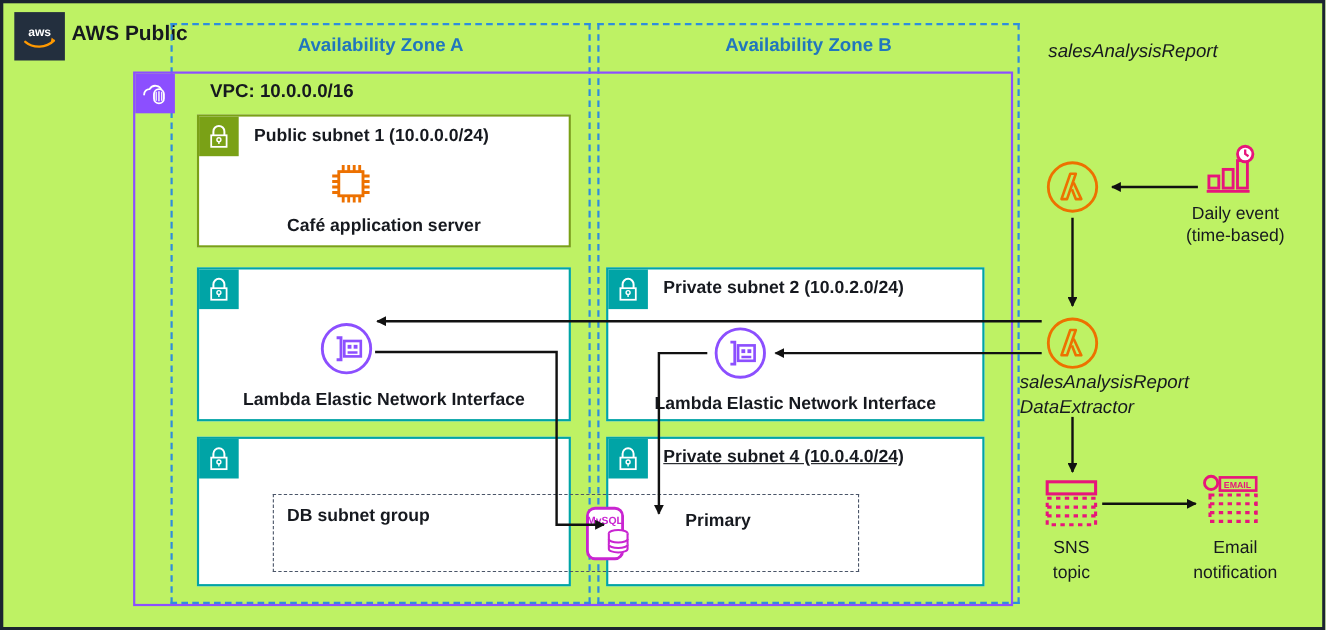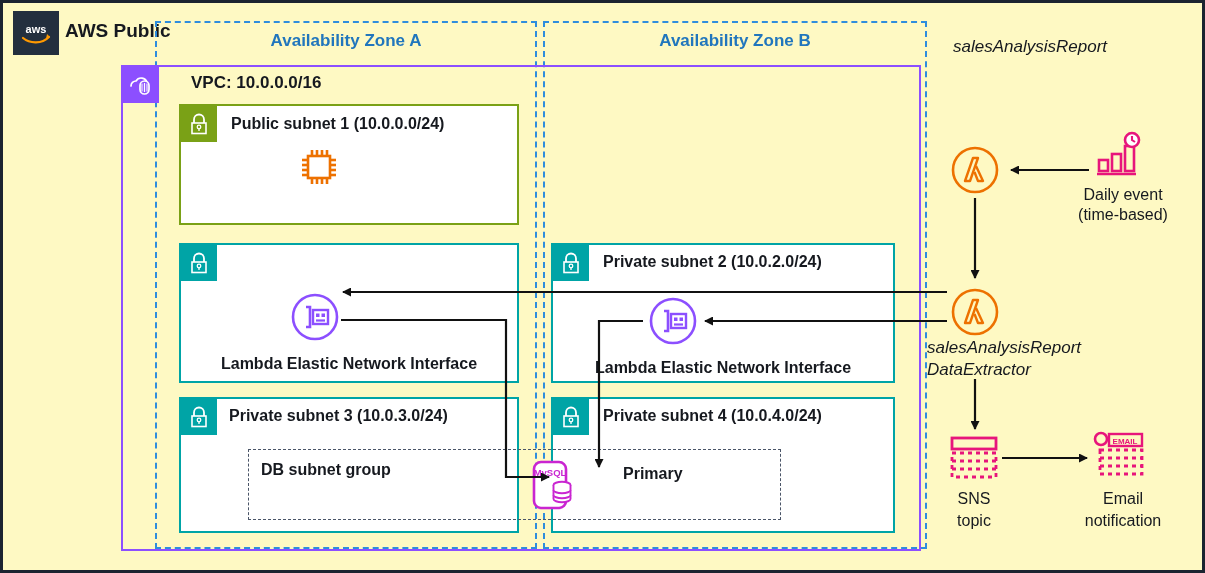--- a/index.html
+++ b/index.html
@@ -1,20 +1,20 @@
 <!DOCTYPE html>
 <html><head>
 <meta charset="utf-8">
 <style>
   html,body{margin:0;padding:0;background:#ffffff;}
   body{font-family:"Liberation Sans", sans-serif;}
   #canvas{
     position:relative;
     width:1205px;height:573px;
-    background:#fef9c3;
+    background:#bef264;
     border:3px solid #1b2430;
     box-sizing:border-box;
     overflow:hidden;
   }
   .abs{position:absolute;box-sizing:border-box;}
 
   
   .aws-badge{
     left:10px;top:8px;width:46px;height:44px;
     background:#232f3e;
@@ -147,20 +147,21 @@
           <line x1="11" y1="20" x2="5" y2="20"></line>
         <line x1="11" y1="25" x2="5" y2="25"></line>
           <line x1="11" y1="30" x2="5" y2="30"></line>
         <line x1="33" y1="15" x2="39" y2="15"></line>
           <line x1="33" y1="20" x2="39" y2="20"></line>
         <line x1="33" y1="25" x2="39" y2="25"></line>
           <line x1="33" y1="30" x2="39" y2="30"></line>
       </g>
     </svg>
   </div>
+  <div class="abs node-label" style="left:176px;top:194px;width:340px;">Café application server</div>
 
   <div class="abs subnet private" style="left:176px;top:240px;width:340px;height:140px;"></div>
   <div class="abs subnet-tag private" style="left:178px;top:242px;">
     <svg width="22" height="24" viewBox="0 0 22 24">
       <path d="M6 11 V7.5 a5 5 0 0 1 10 0 V11" stroke="#ffffff" stroke-width="1.8" fill="none"></path>
       <rect x="4" y="11" width="14" height="10.5" stroke="#ffffff" stroke-width="1.6" fill="none"></rect>
       <circle cx="11" cy="15" r="1.8" stroke="#ffffff" stroke-width="1.3" fill="none"></circle>
       <line x1="11" y1="16.4" x2="11" y2="19" stroke="#ffffff" stroke-width="1.3"></line>
     </svg>
   </div>
@@ -200,32 +201,31 @@
 
   <div class="abs subnet private" style="left:176px;top:394px;width:340px;height:136px;"></div>
   <div class="abs subnet-tag private" style="left:178px;top:396px;">
     <svg width="22" height="24" viewBox="0 0 22 24">
       <path d="M6 11 V7.5 a5 5 0 0 1 10 0 V11" stroke="#ffffff" stroke-width="1.8" fill="none"></path>
       <rect x="4" y="11" width="14" height="10.5" stroke="#ffffff" stroke-width="1.6" fill="none"></rect>
       <circle cx="11" cy="15" r="1.8" stroke="#ffffff" stroke-width="1.3" fill="none"></circle>
       <line x1="11" y1="16.4" x2="11" y2="19" stroke="#ffffff" stroke-width="1.3"></line>
     </svg>
   </div>
-  <div class="abs subnet-title" style="left:226px;top:404px;">Private subnet 3 (10.0.3.0/24)</div>
 
   <div class="abs subnet private" style="left:548px;top:394px;width:344px;height:136px;"></div>
   <div class="abs subnet-tag private" style="left:550px;top:396px;">
     <svg width="22" height="24" viewBox="0 0 22 24">
       <path d="M6 11 V7.5 a5 5 0 0 1 10 0 V11" stroke="#ffffff" stroke-width="1.8" fill="none"></path>
       <rect x="4" y="11" width="14" height="10.5" stroke="#ffffff" stroke-width="1.6" fill="none"></rect>
       <circle cx="11" cy="15" r="1.8" stroke="#ffffff" stroke-width="1.3" fill="none"></circle>
       <line x1="11" y1="16.4" x2="11" y2="19" stroke="#ffffff" stroke-width="1.3"></line>
     </svg>
   </div>
-  <div class="abs subnet-title" style="left:600px;top:404px;">Private subnet 4 (10.0.4.0/24)</div>
+  <div class="abs subnet-title" style="left:600px;top:404px;text-decoration:underline;">Private subnet 4 (10.0.4.0/24)</div>
 
   <div class="abs db-group" style="left:245px;top:446px;width:533px;height:71px;"></div>
   <div class="abs db-group-label" style="left:258px;top:458px;">DB subnet group</div>
 
   <div class="abs" style="left:529px;top:457px;width:48px;height:52px;">
     <svg width="48" height="52" viewBox="0 0 48 52">
       <rect x="2" y="2" width="32" height="46" rx="7" stroke="#c925d1" stroke-width="2.6" fill="#ffffff"></rect>
       <text x="18" y="16" text-anchor="middle" fill="#c925d1" font-family="Liberation Sans, sans-serif" font-size="9.5" font-weight="700">MySQL</text>
       <g stroke="#c925d1" stroke-width="1.9" fill="#ffffff">
         <ellipse cx="30" cy="25" rx="8.5" ry="3.2"></ellipse>

